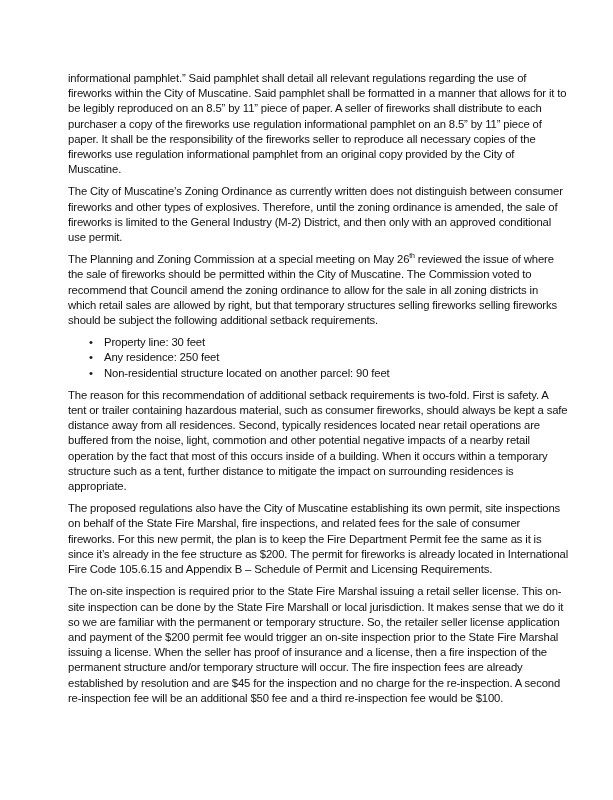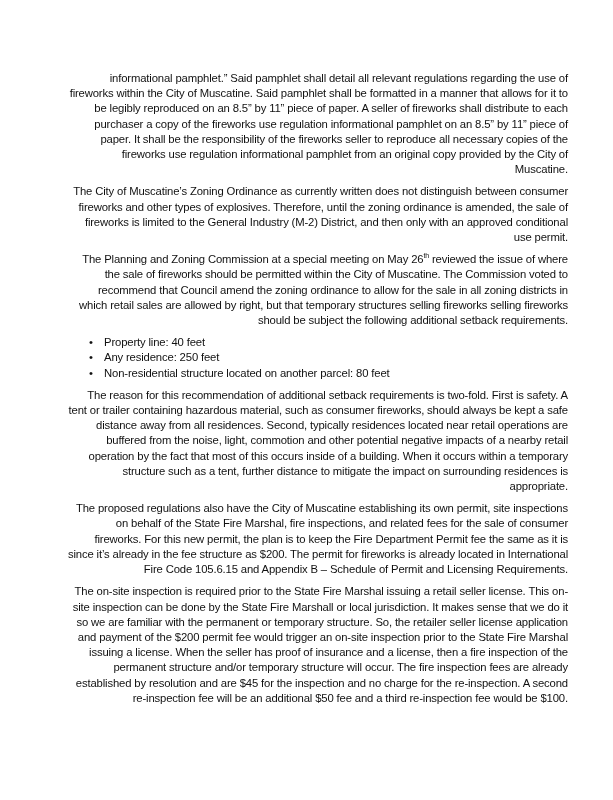--- a/index.html
+++ b/index.html
@@ -3,34 +3,34 @@
 <meta charset="utf-8">
 <style>
   html, body { margin: 0; padding: 0; background: #ffffff; }
   body { width: 613px; height: 800px; position: relative; overflow: hidden; }
   .page {
     position: absolute; left: 68px; top: 71px; width: 500px;
     font-family: "Liberation Sans", sans-serif;
     font-size: 11.3px; line-height: 15.2px; color: #111;
     letter-spacing: -0.15px;
   }
-  p { margin: 0 0 7px 0; text-align: right; }
+  p { margin: 0 0 7px 0; }
   ul { margin: 0 0 7px 0; padding: 0; list-style: none; }
   li { position: relative; padding-left: 36px; }
   li .bullet { position: absolute; left: 21px; top: 0; }
   sup { font-size: 7px; line-height: 0; vertical-align: super; }
 </style>
 </head>
 <body>
 
 <div class="page">
   <p>informational pamphlet.”  Said pamphlet shall detail all relevant regulations regarding the use of fireworks within the City of Muscatine.  Said pamphlet shall be formatted in a manner that allows for it to be legibly reproduced on an 8.5” by 11” piece of paper.   A seller of fireworks shall distribute to each purchaser a copy of the fireworks use regulation informational pamphlet on an 8.5” by 11” piece of paper.  It shall be the responsibility of the fireworks seller to reproduce all necessary copies of the fireworks use regulation informational pamphlet from an original copy provided by the City of Muscatine.</p>
   <p>The City of Muscatine’s Zoning Ordinance as currently written does not distinguish between consumer fireworks and other types of explosives.  Therefore, until the zoning ordinance is amended, the sale of fireworks is limited to the General Industry (M-2) District, and then only with an approved conditional use permit.</p>
   <p><span>The Planning and Zoning Commission at a special meeting on May 26</span><sup>th</sup><span> reviewed the issue of where the sale of fireworks should be permitted within the City of Muscatine.  The Commission voted to recommend that Council amend the zoning ordinance to allow for the sale in all zoning districts in which retail sales are allowed by right, but that temporary structures selling fireworks selling fireworks should be subject the following additional setback requirements.</span></p>
   <ul>
-    <li><span class="bullet">•</span><span>Property line: 40 feet</span></li>
+    <li><span class="bullet">•</span><span>Property line: 30 feet</span></li>
     <li><span class="bullet">•</span><span>Any residence: 250 feet</span></li>
-    <li><span class="bullet">•</span><span>Non-residential structure located on another parcel: 80 feet</span></li>
+    <li><span class="bullet">•</span><span>Non-residential structure located on another parcel: 90 feet</span></li>
   </ul>
   <p>The reason for this recommendation of additional setback requirements is two-fold.  First is safety. A tent or trailer containing hazardous material, such as consumer fireworks, should always be kept a safe distance away from all residences.  Second, typically residences located near retail operations are buffered from the noise, light, commotion and other potential negative impacts of a nearby retail operation by the fact that most of this occurs inside of a building.  When it occurs within a temporary structure such as a tent, further distance to mitigate the impact on surrounding residences is appropriate.</p>
   <p>The proposed regulations also have the City of Muscatine establishing its own permit, site inspections on behalf of the State Fire Marshal, fire inspections, and related fees for the sale of consumer fireworks. For this new permit, the plan is to keep the Fire Department Permit fee the same as it is since it’s already in the fee structure as $200.   The permit for fireworks is already located in International Fire Code 105.6.15 and Appendix B – Schedule of Permit and Licensing Requirements.</p>
   <p>The on-site inspection is required prior to the State Fire Marshal issuing a retail seller license. This on-site inspection can be done by the State Fire Marshall or local jurisdiction. It makes sense that we do it so we are familiar with the permanent or temporary structure. So, the retailer seller license application and payment of the $200 permit fee would trigger an on-site inspection prior to the State Fire Marshal issuing a license. When the seller has proof of insurance and a license, then a fire inspection of the permanent structure and/or temporary structure will occur. The fire inspection fees are already established by resolution and are $45 for the inspection and no charge for the re-inspection. A second re-inspection fee will be an additional $50 fee and a third re-inspection fee would be $100.</p>
 </div>
 
 </body></html>

